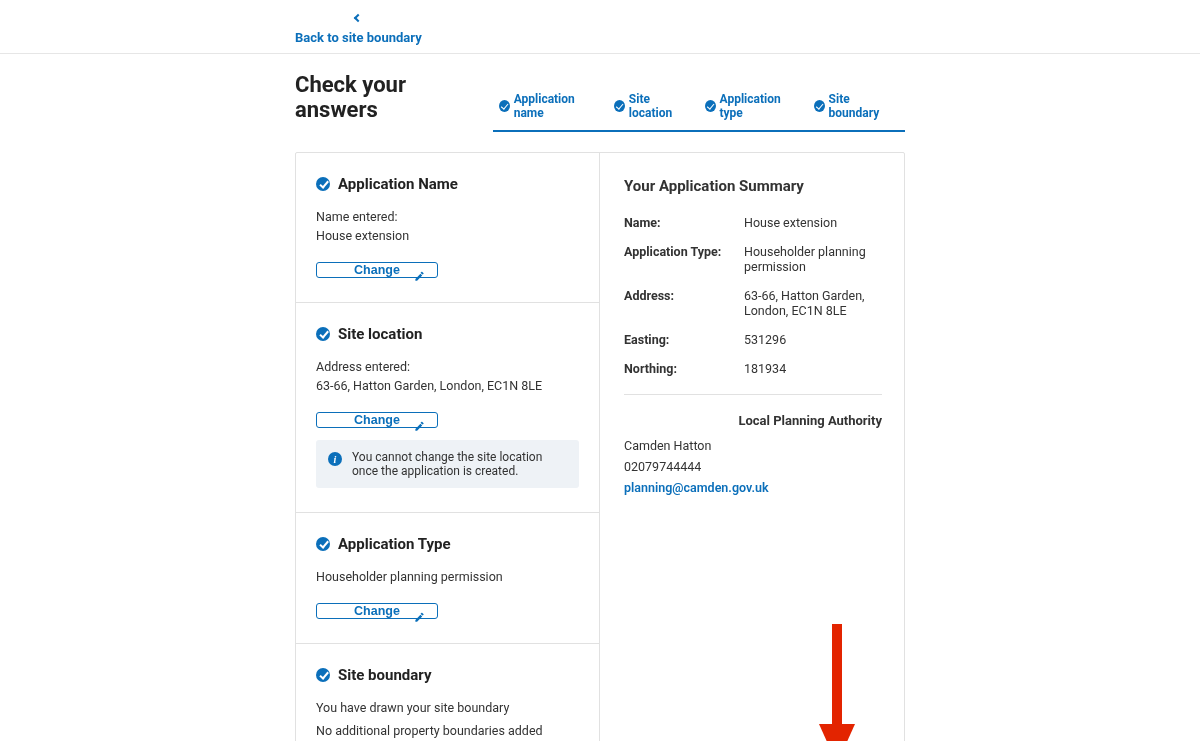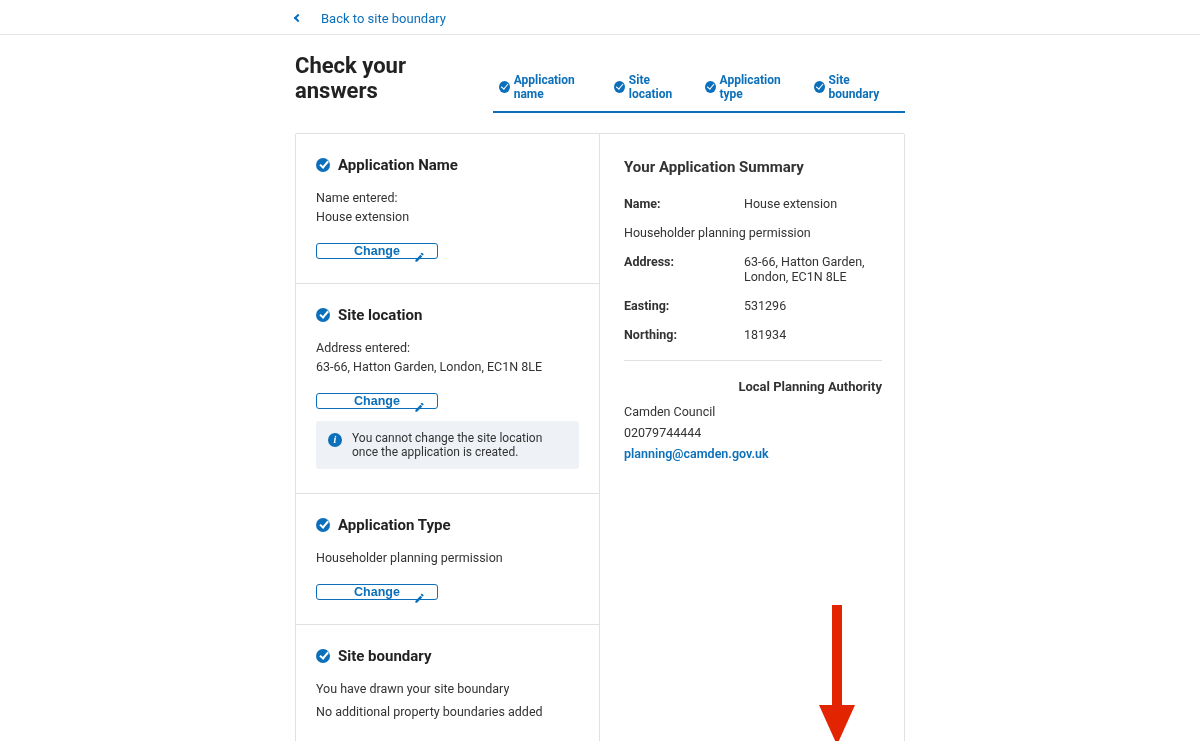--- a/index.html
+++ b/index.html
@@ -19,26 +19,27 @@
     padding: 8px 0;
     border-bottom: 1px solid #e6e6e6;
   }
   .back-bar-inner {
     width: 610px;
     margin: 0 auto;
   }
   .back-link {
     color: #0b6fba;
     text-decoration: none;
-    font-weight: 400;
+    font-weight: 700;
     font-size: 13px;
     display: inline-flex;
     align-items: center;
-    gap: 20px;
+    gap: 9px;
     cursor: pointer;
+    flex-direction: column;
   }
   .chevron-left {
     display:inline-block;
     width:6px;height:6px;
     border-left:2px solid #0b6fba;
     border-bottom:2px solid #0b6fba;
     transform: rotate(45deg);
   }
   .header-row {
     display: flex;
@@ -252,39 +253,40 @@
     </div>
 
     <div class="right-col">
       <div class="summary-title">Your Application Summary</div>
 
       <div class="summary-row">
         <div class="k">Name:</div>
         <div class="v">House extension</div>
       </div>
       <div class="summary-row">
+        <div class="k">Application Type:</div>
         <div class="v">Householder planning permission</div>
       </div>
       <div class="summary-row">
         <div class="k">Address:</div>
         <div class="v">63-66, Hatton Garden, London, EC1N 8LE</div>
       </div>
       <div class="summary-row">
         <div class="k">Easting:</div>
         <div class="v">531296</div>
       </div>
       <div class="summary-row">
         <div class="k">Northing:</div>
         <div class="v">181934</div>
       </div>
 
       <hr>
 
       <div class="lpa-title">Local Planning Authority</div>
-      <div class="lpa-line">Camden Council</div>
+      <div class="lpa-line">Camden Hatton</div>
       <div class="lpa-line">02079744444</div>
       <div class="lpa-line link">planning@camden.gov.uk</div>
     </div>
   </div>
 
   <svg class="arrow-annot" width="36" height="140" viewBox="0 0 36 140">
     <rect x="13" y="0" width="10" height="100" fill="#e32400"></rect>
     <polygon points="18,140 0,100 36,100" fill="#e32400"></polygon>
   </svg>
 

